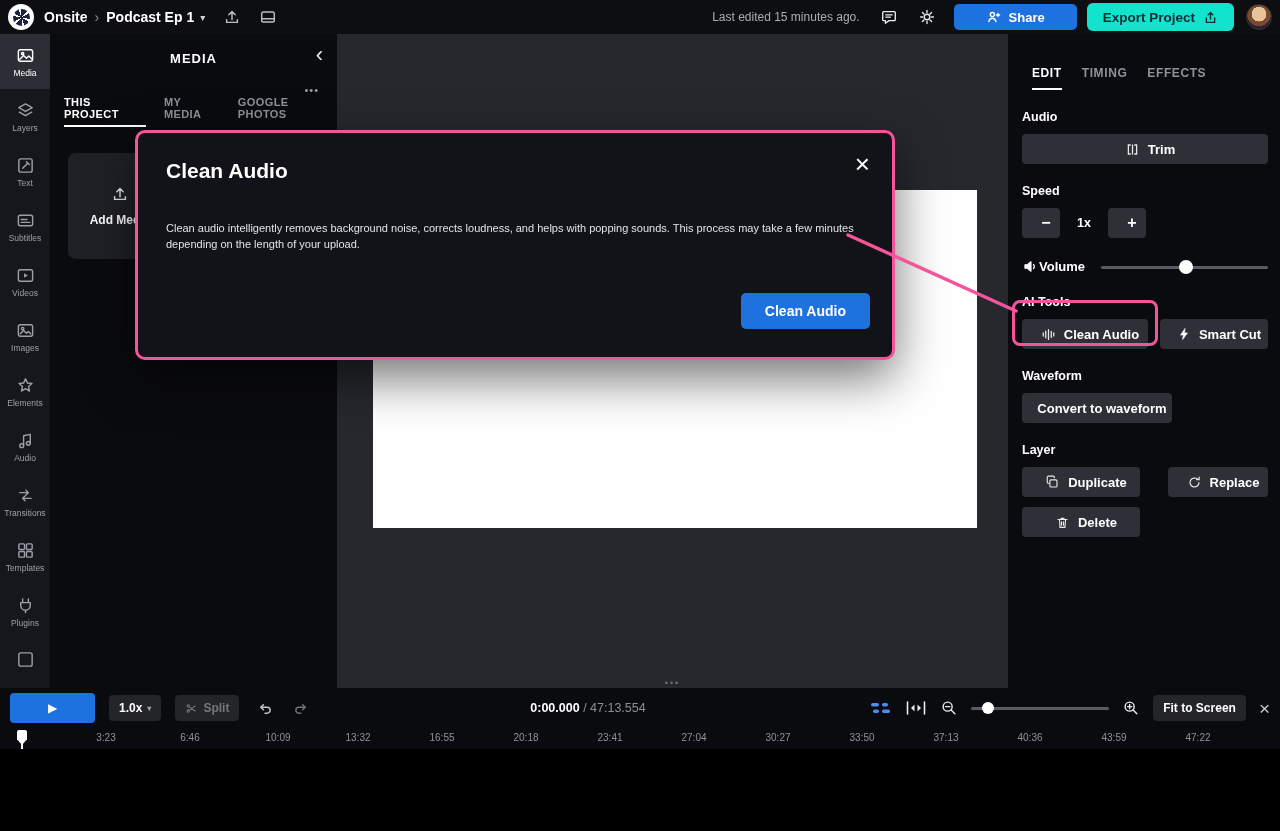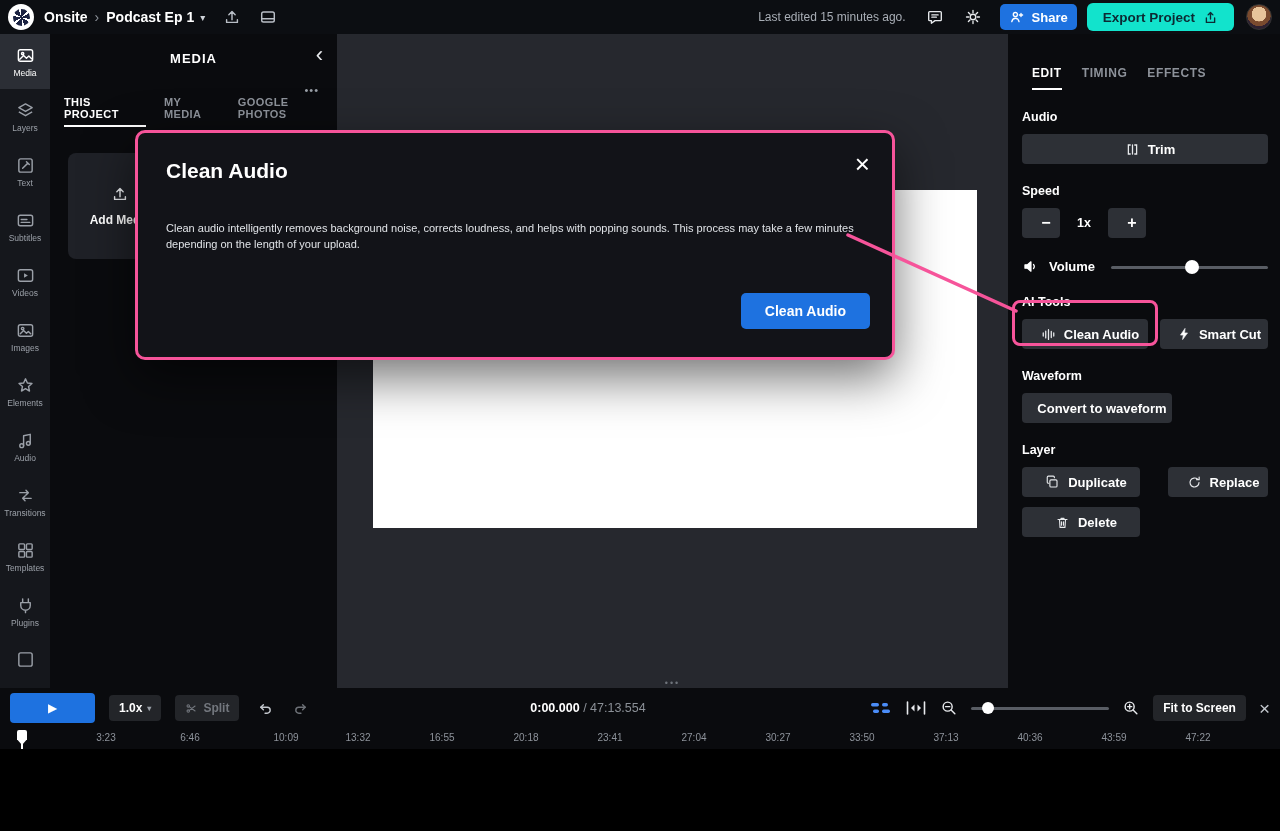--- a/index.html
+++ b/index.html
@@ -15,21 +15,21 @@
             display:flex; align-items:center; padding:0 8px; z-index:20; }
   .logo { width:26px; height:26px; border-radius:50%; background:#fff; display:flex; align-items:center; justify-content:center; margin-right:10px; }
   .logo-core { width:17px; height:17px; border-radius:50%;
     background:conic-gradient(#1c2342 0 40deg,#fff 0 60deg,#1c2342 0 100deg,#fff 0 120deg,#1c2342 0 160deg,#fff 0 180deg,#1c2342 0 220deg,#fff 0 240deg,#1c2342 0 280deg,#fff 0 300deg,#1c2342 0 340deg,#fff 0 360deg); }
   .crumb { font-size:14px; font-weight:700; color:#fff; }
   .crumb-sep { color:#8d929a; margin:0 7px; font-size:14px; }
   .caret { color:#cfd3d9; font-size:10px; margin-left:6px; }
   .tb-ic { margin-left:18px; cursor:pointer; }
   .last-edited { margin-left:auto; color:#a9aeb6; font-size:12px; }
   .tb-right-ic { margin-left:20px; cursor:pointer; }
-  .share-btn { margin-left:18px; height:26px; padding:0 9px; background:var(--blue); border:none; border-radius:5px;
+  .share-btn { margin-left:18px; height:26px; padding:0 32px; background:var(--blue); border:none; border-radius:5px;
                color:#fff; font-size:13px; font-weight:700; display:flex; align-items:center; gap:7px; cursor:pointer; font-family:inherit; }
   .export-btn { margin-left:10px; height:28px; padding:0 16px; background:var(--cyan); border:none; border-radius:6px;
                 color:#0c2a33; font-size:13.5px; font-weight:800; display:flex; align-items:center; gap:8px; cursor:pointer; font-family:inherit; }
   .avatar { margin-left:12px; width:26px; height:26px; border-radius:50%;
             background:radial-gradient(circle at 50% 38%, #e8c49a 0 38%, #7a4a2e 39% 62%, #2e2030 63%); border:1px solid #333; cursor:pointer; }
 
   
   .rail { position:absolute; left:0; top:34px; width:50px; height:654px; background:#15171c; z-index:5; overflow:hidden; }
   .rail-item { height:55px; display:flex; flex-direction:column; align-items:center; justify-content:center; gap:4px;
                color:#9ba0a8; cursor:pointer; }
@@ -62,21 +62,21 @@
   .ep-tab.active { color:#fff; border-bottom:2px solid #fff; }
   .sec-label { font-size:12.5px; font-weight:700; color:#fff; }
   .btn { background:#2d3036; border:none; border-radius:4px; color:#fff; font-size:13px; font-weight:600;
          display:flex; align-items:center; justify-content:center; gap:8px; height:30px; cursor:pointer; font-family:inherit;padding-left:10px; }
   .btn svg { stroke:#e8eaed; }
   .trim-btn { width:100%; margin-top:10px; }
   .speed-row { display:flex; align-items:center; gap:13px; margin-top:10px; }
   .step-btn { width:38px; font-size:16px; font-weight:700; }
   .speed-val { font-size:12.5px; font-weight:700; width:22px; text-align:center; }
   .volume-row { display:flex; align-items:center; margin-top:20px; }
-  .volume-row .lbl { font-size:13px; font-weight:700; margin-left:10px; }
+  .volume-row .lbl { font-size:13px; font-weight:700; margin-left:0; }
   .slider { position:relative; flex:1; height:14px; margin-left:16px; cursor:pointer; }
   .slider .track { position:absolute; left:0; right:0; top:6px; height:3px; background:#595d64; border-radius:2px; }
   .slider .knob { position:absolute; top:0; width:14px; height:14px; border-radius:50%; background:#fff; cursor:grab; }
   .row-2 { display:flex; justify-content:space-between; margin-top:10px; }
   .mt-sec { margin-top:20px; }
 
   
   .timeline { position:absolute; left:0; top:688px; width:1280px; height:143px; background:#0a0b0e; z-index:6; }
   .controls { position:relative; height:40px; display:flex; align-items:center; padding:0 10px; gap:14px; }
   .play-btn { width:85px; height:30px; background:var(--blue); border:none; border-radius:4px; color:#fff;
@@ -449,21 +449,21 @@
           <span>Fit to Screen</span>
         </button>
         <span class="close-x">×</span>
       </div>
     </div>
 
     <div class="ruler">
       <span class="tick" style="left:22px">0</span>
       <span class="tick" style="left:106px">3:23</span>
       <span class="tick" style="left:190px">6:46</span>
-      <span class="tick" style="left:286px">10:09</span>
+      <span class="tick" style="left:278px">10:09</span>
       <span class="tick" style="left:358px">13:32</span>
       <span class="tick" style="left:442px">16:55</span>
       <span class="tick" style="left:526px">20:18</span>
       <span class="tick" style="left:610px">23:41</span>
       <span class="tick" style="left:694px">27:04</span>
       <span class="tick" style="left:778px">30:27</span>
       <span class="tick" style="left:862px">33:50</span>
       <span class="tick" style="left:946px">37:13</span>
       <span class="tick" style="left:1030px">40:36</span>
       <span class="tick" style="left:1114px">43:59</span>

